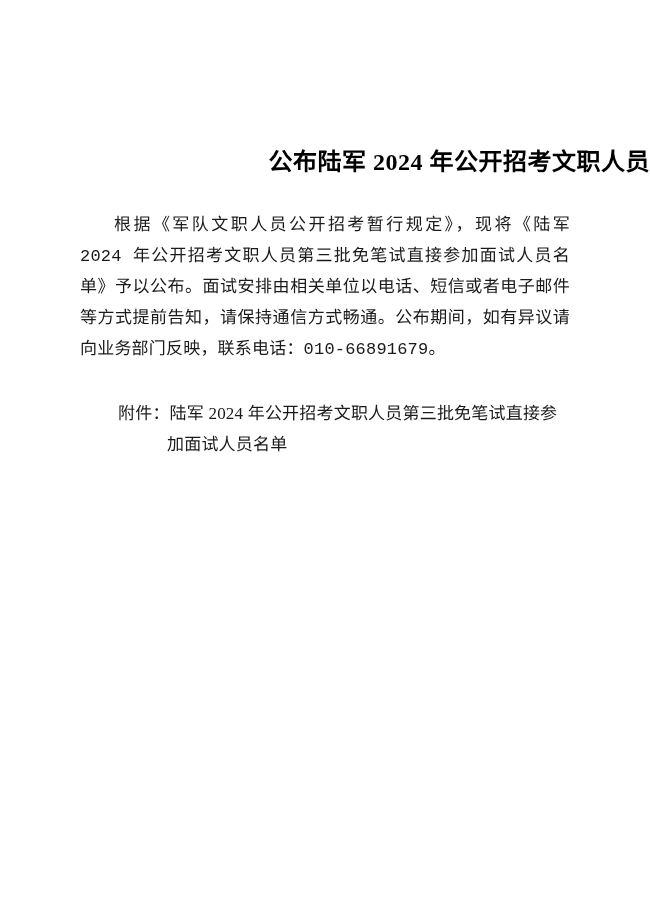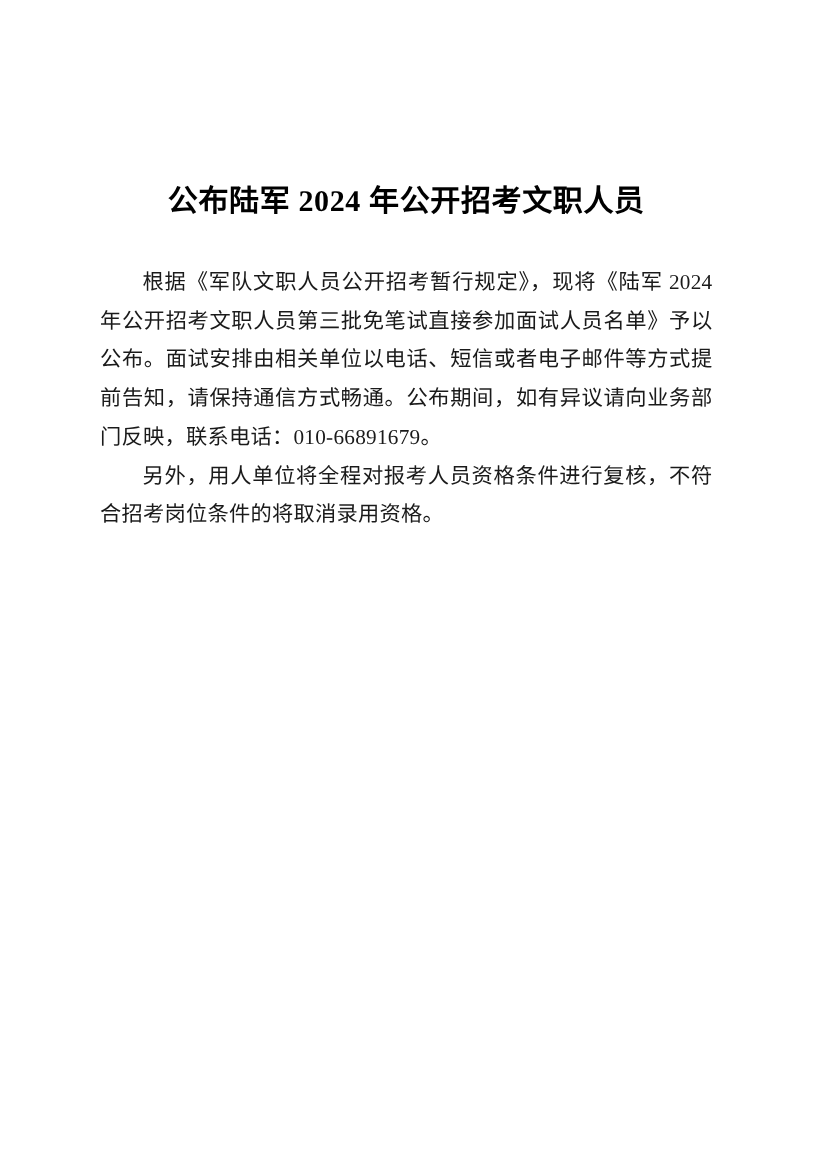--- a/index.html
+++ b/index.html
@@ -14,38 +14,39 @@
     margin: 0 auto;
     background: #ffffff;
     color: #000000;
     font-family: "Liberation Serif", "DejaVu Serif", serif;
     overflow: hidden;
     box-sizing: border-box;
   }
   .doc-title {
     margin: 0;
     padding-top: 146px;
-    text-align: center;
+    text-align: right;
     font-size: 24px;
     line-height: 33px;
     font-weight: bold;
     letter-spacing: 0.5px;
     color: #000000;
   }
   .doc-body {
     margin: 31px 80px 0 80px;
     font-size: 17px;
     line-height: 31px;
     text-align: justify;
     color: #1a1a1a;
     letter-spacing: 0.2px;
   }
   .para {
     margin: 0;
     text-indent: 2em;
+    font-family: Liberation Mono, monospace;
   }
   .attachment {
     margin: 33px 0 0 0;
     padding-left: 87px;
     text-indent: -49px;
     text-align: left;
   }
 </style>
 </head>
 <body>
@@ -53,18 +54,20 @@
 <div class="page">
 
   <h1 class="doc-title">
     <span>公布陆军 2024 年公开招考文职人员</span><br>
   </h1>
 
   <div class="doc-body">
 
     <p class="para">根据《军队文职人员公开招考暂行规定》，现将《陆军 2024 年公开招考文职人员第三批免笔试直接参加面试人员名单》予以公布。面试安排由相关单位以电话、短信或者电子邮件等方式提前告知，请保持通信方式畅通。公布期间，如有异议请向业务部门反映，联系电话：010-66891679。</p>
 
-    <p class="para">另外，用人单位将全程对报考人员资格条件进行复核，不符合招考岗位条件的将取消录用资格。</p>
 
+    <p class="attachment">
+      <span>附件：</span><span>陆军 2024 年公开招考文职人员第三批免笔试直接参加面试人员名单</span>
+    </p>
 
   </div>
 
 </div>
 
 </body></html>

